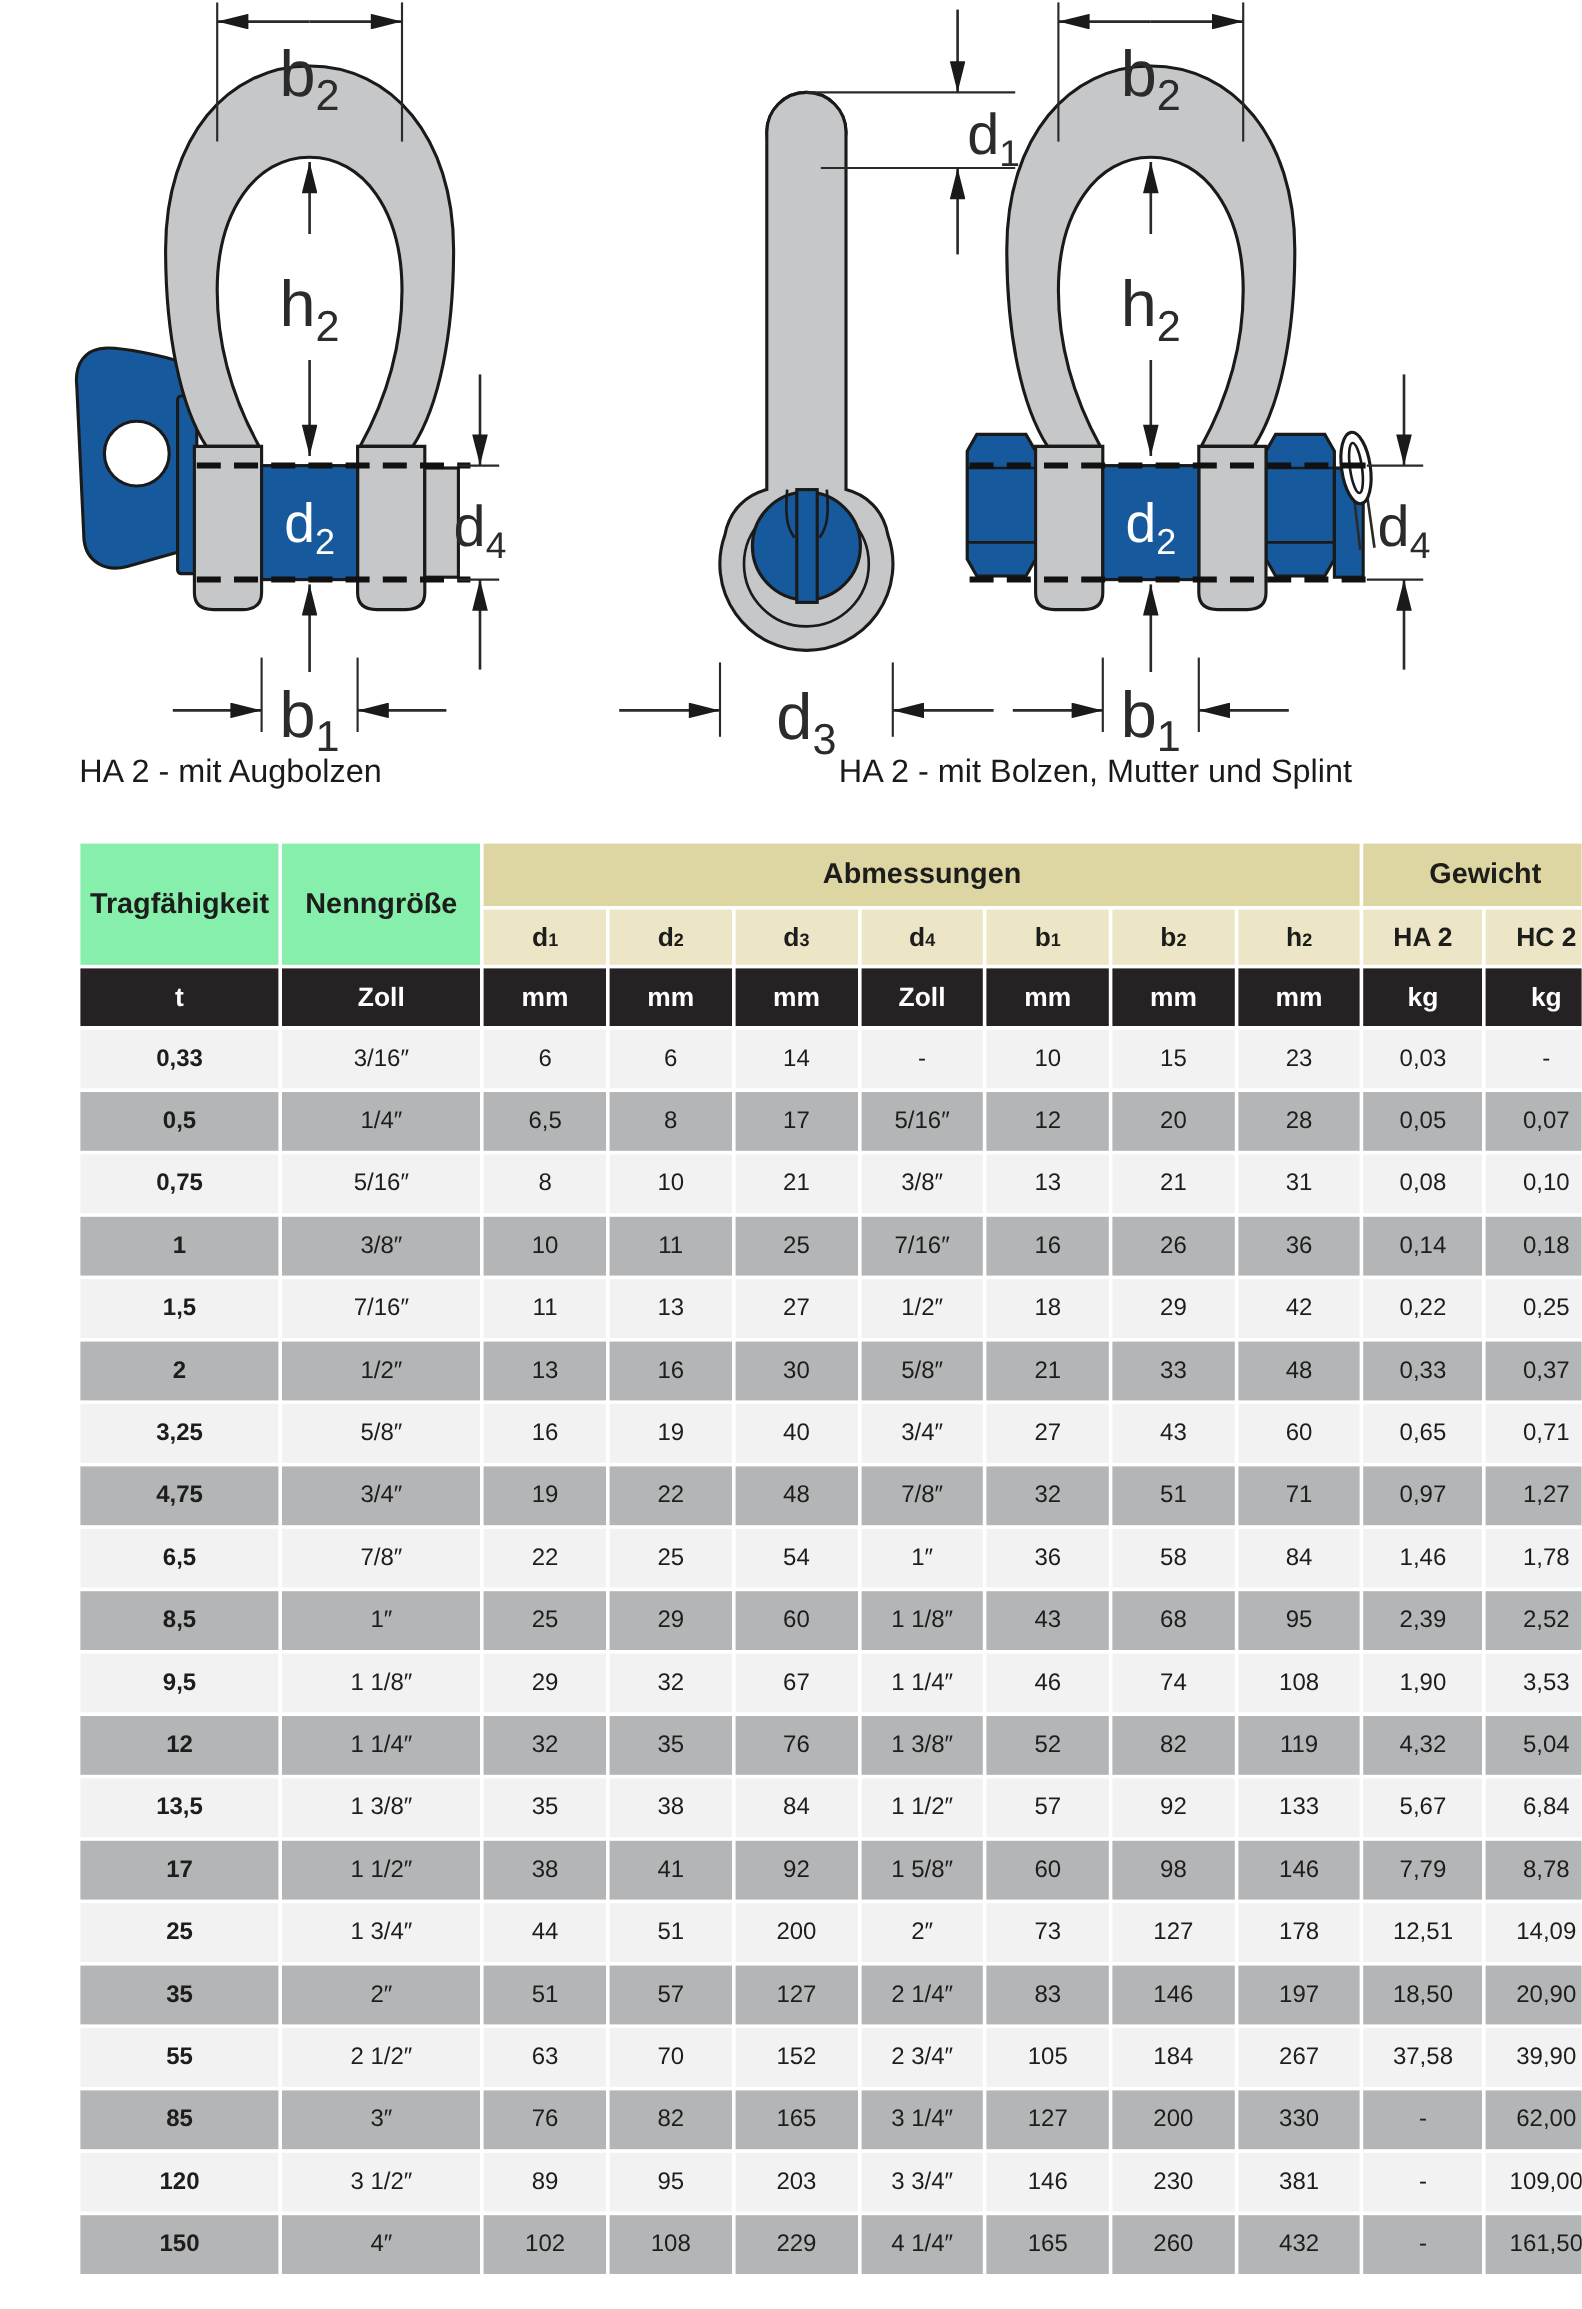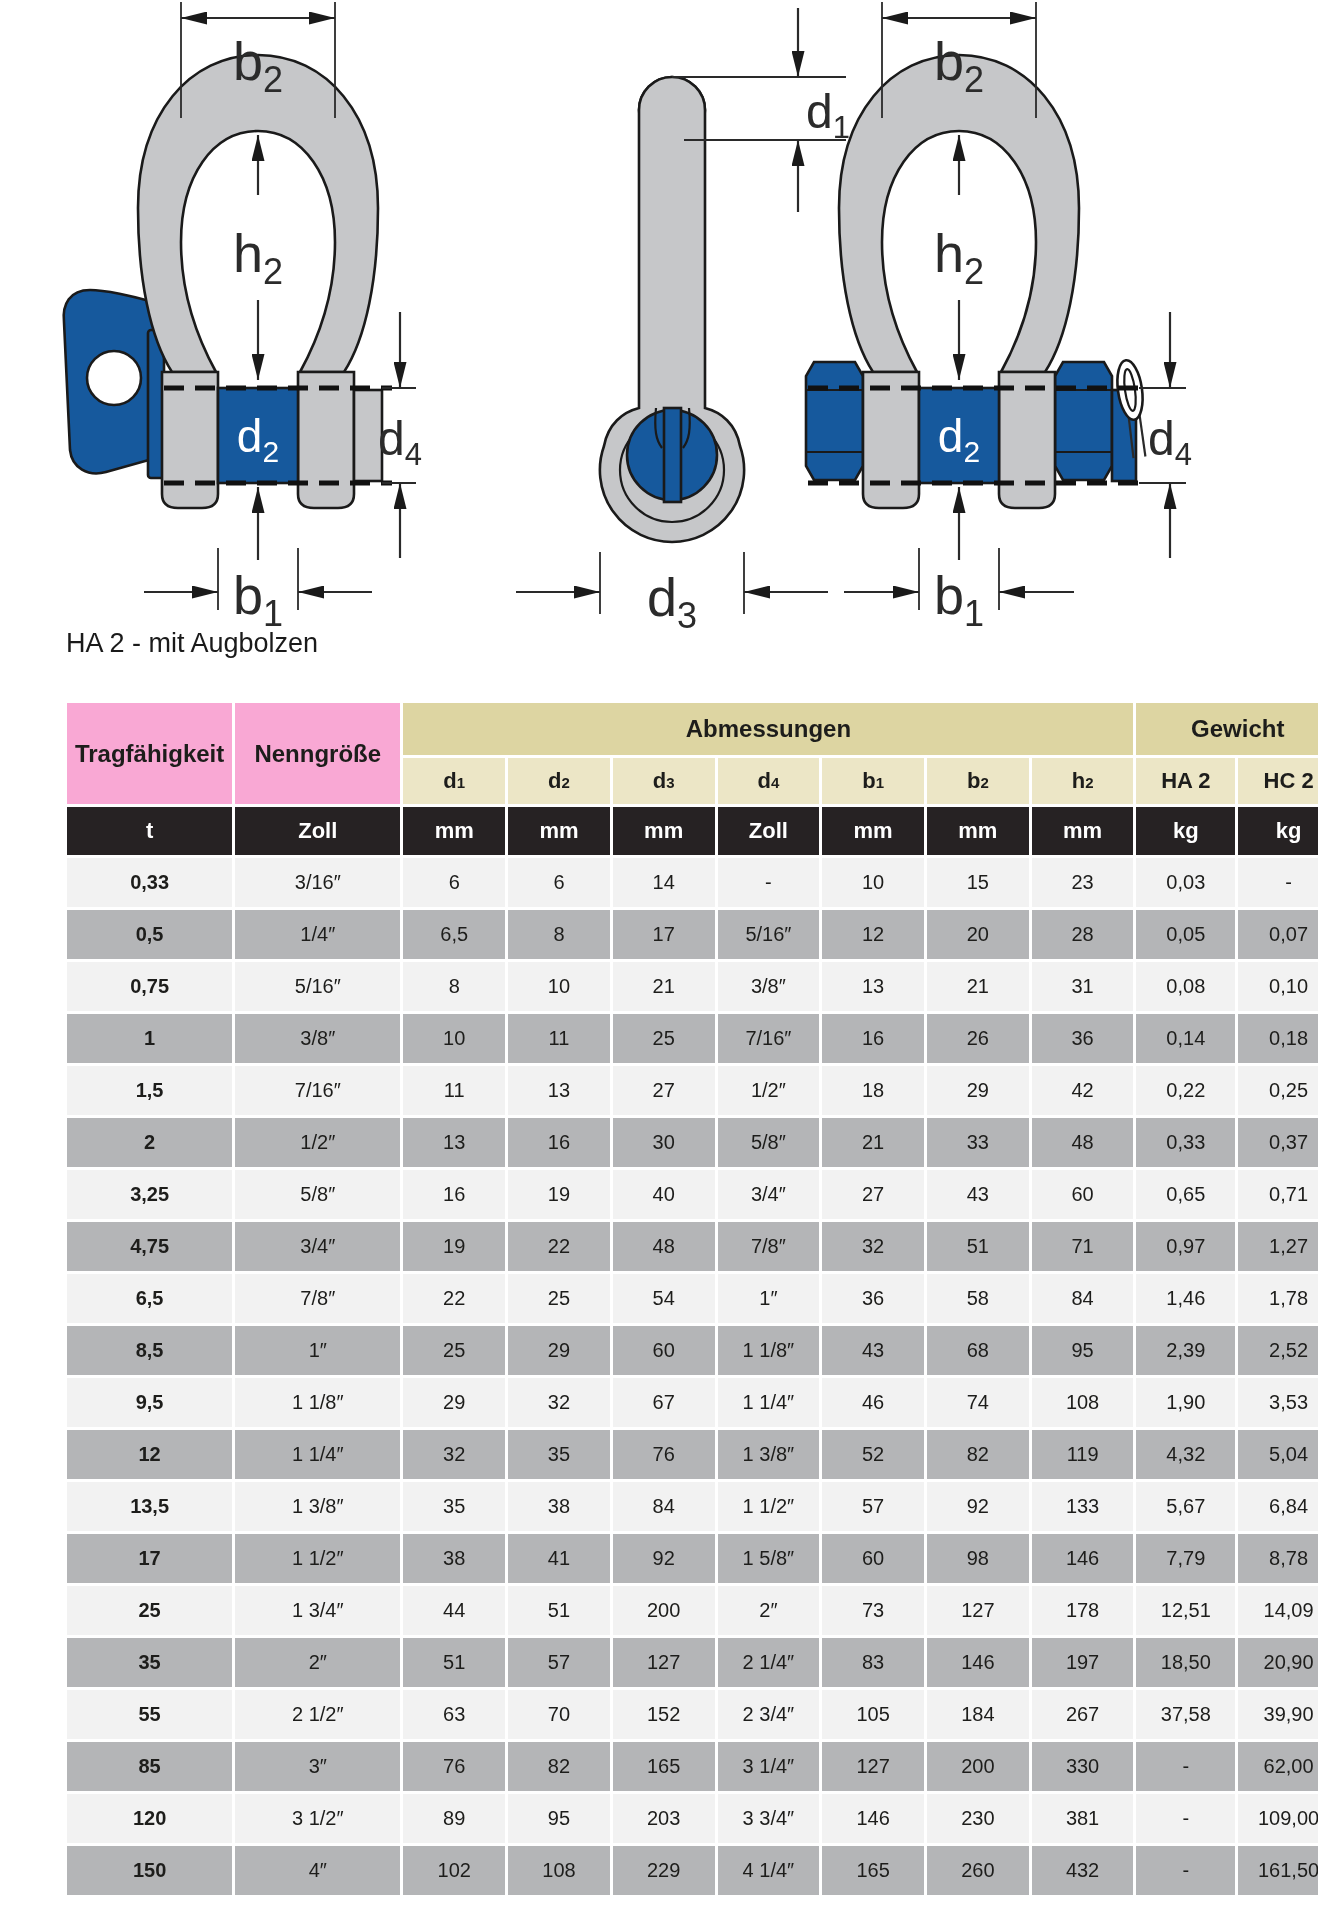--- a/index.html
+++ b/index.html
@@ -24,21 +24,21 @@
 
   .caption { position:absolute; top:628px; font-size:27px; color:#1a1a1a; }
   #caption-left  { left:22px; }
   #caption-right { left:655px; }
 
   
   #spec-table { position:absolute; left:20px; top:700px; width:1278px;
                 border-collapse:separate; border-spacing:3px; table-layout:fixed; }
   #spec-table th, #spec-table td { text-align:center; vertical-align:middle; overflow:hidden; }
   .grp-th  { background:#ddd5a2; color:#1d1d1b; font-size:24px; font-weight:bold; height:52px; }
-  .span-th { background:#f9a8d4; color:#1d1d1b; font-size:24px; font-weight:bold; }
+  .span-th { background:#86efac; color:#1d1d1b; font-size:24px; font-weight:bold; }
   .sub-th  { background:#ece6c6; color:#1d1d1b; font-size:22px; font-weight:600; height:46px; }
   .sub-th .ssub { font-size:15px; font-weight:600; }
   .unit-th { background:#262223; color:#ffffff; font-size:22px; font-weight:600; height:48px; }
   .row-light td { background:#f2f2f2; }
   .row-gray  td { background:#b4b5b7; }
   #spec-table td { height:49px; font-size:20px; color:#1d1d1b; }
   #spec-table td.c1 { font-weight:bold; }
 </style>
 </head>
 <body>
@@ -165,20 +165,21 @@
 
       <line class="ext" x1="875" y1="548" x2="875" y2="610"></line>
       <line class="ext" x1="955" y1="548" x2="955" y2="610"></line>
       <line class="dim" x1="800" y1="592" x2="875" y2="592" marker-end="url(#ar)"></line>
       <line class="dim" x1="1030" y1="592" x2="955" y2="592" marker-end="url(#ar)"></line>
       <text class="dlab" x="915" y="614" text-anchor="middle"><tspan>b</tspan><tspan class="subs" dy="12">1</tspan></text>
     </g>
   </svg>
 
   <div class="caption" id="caption-left">HA 2 - mit Augbolzen</div>
+  <div class="caption" id="caption-right">HA 2 - mit Bolzen, Mutter und Splint</div>
 
   <table id="spec-table">
     <colgroup>
       <col style="width:164px">
         <col style="width:164px">
       <col style="width:101px">
         <col style="width:101px">
         <col style="width:101px">
       <col style="width:101px">
         <col style="width:101px">

